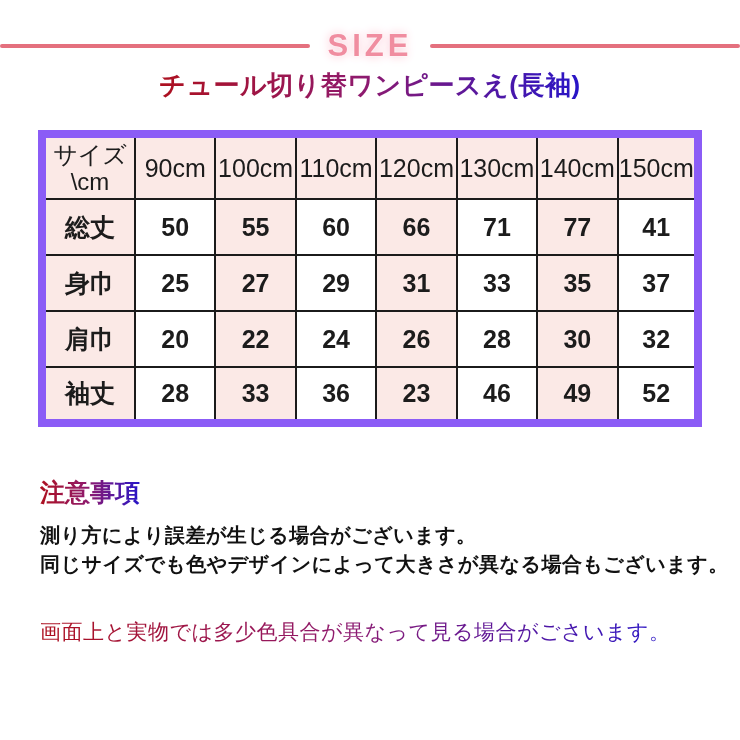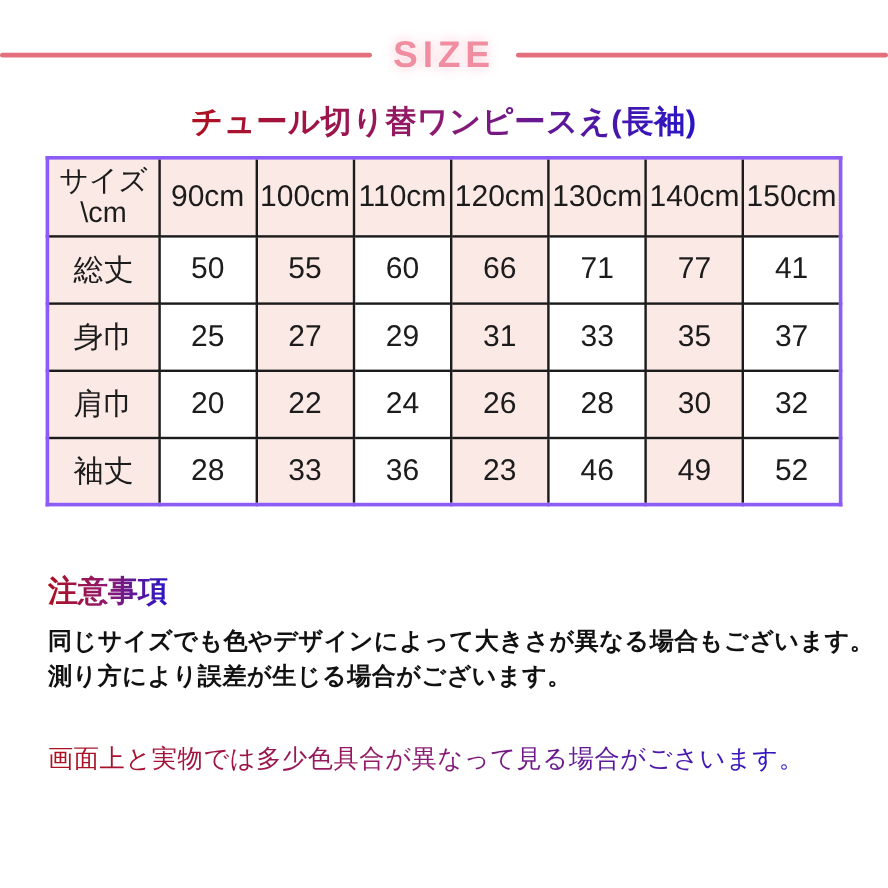--- a/index.html
+++ b/index.html
@@ -20,42 +20,42 @@
     flex:1; height:4px; background:#e4707e; border-radius:2px;
   }
   .size-text {
     padding:0 18px;
     font-size:31px; font-weight:800; letter-spacing:4px;
     color:#f08da0;
     text-shadow:0 0 2px #ffffff, 0 0 9px #fbd2dc, 0 0 14px #fce3ea;
   }
 
   
-  .title-wrap { position:absolute; top:84px; left:0; width:740px; text-align:center; }
+  .title-wrap { position:absolute; top:68px; left:0; width:740px; text-align:center; }
   .grad-text {
     display:inline-block;
     background:linear-gradient(90deg,#ad101f 0%, #8f1a6e 48%, #2715c8 100%);
     -webkit-background-clip:text; background-clip:text;
     color:transparent;
   }
   .product-title { font-size:26px; font-weight:bold; letter-spacing:0.5px; }
 
   
   table.size-table {
     position:absolute; top:130px; left:38px; width:664px;
     border-collapse:collapse; table-layout:fixed;
-    border:3px solid #8b5cf6;
+    border:8px solid #8b5cf6;
   }
   .size-table td {
     border:2px solid #1b1b1b;
     text-align:center; vertical-align:middle;
     font-size:25px; color:#1c1c1c; background:#ffffff;
   }
   .size-table tr.head-row td { height:65px; }
-  .size-table tr.body-row td { height:56px; }
+  .size-table tr.body-row td { height:56px;font-weight:bold; }
   .size-table td.pink { background:#fbe9e6; }
   .size-table td.corner { font-size:24px; line-height:27px; }
   .size-table col.label-col { width:93px; }
 
   
   .notes-heading {
     position:absolute; top:476px; left:40px;
     font-size:25px; font-weight:bold;
   }
   .notes-lines {
@@ -147,19 +147,19 @@
           <td>46</td>
           <td class="pink">49</td>
           <td>52</td>
         </tr>
       </tbody>
   </table>
 
   <div class="notes-heading grad-text">注意事項</div>
 
   <div class="notes-lines">
+    <div>測り方により誤差が生じる場合がございます。</div>
     <div>同じサイズでも色やデザインによって大きさが異なる場合もございます。</div>
-    <div>測り方により誤差が生じる場合がございます。</div>
   </div>
 
   <div class="warning-line grad-text">画面上と実物では多少色具合が異なって見る場合がごさいます。</div>
 
 </div>
 
 </body></html>

